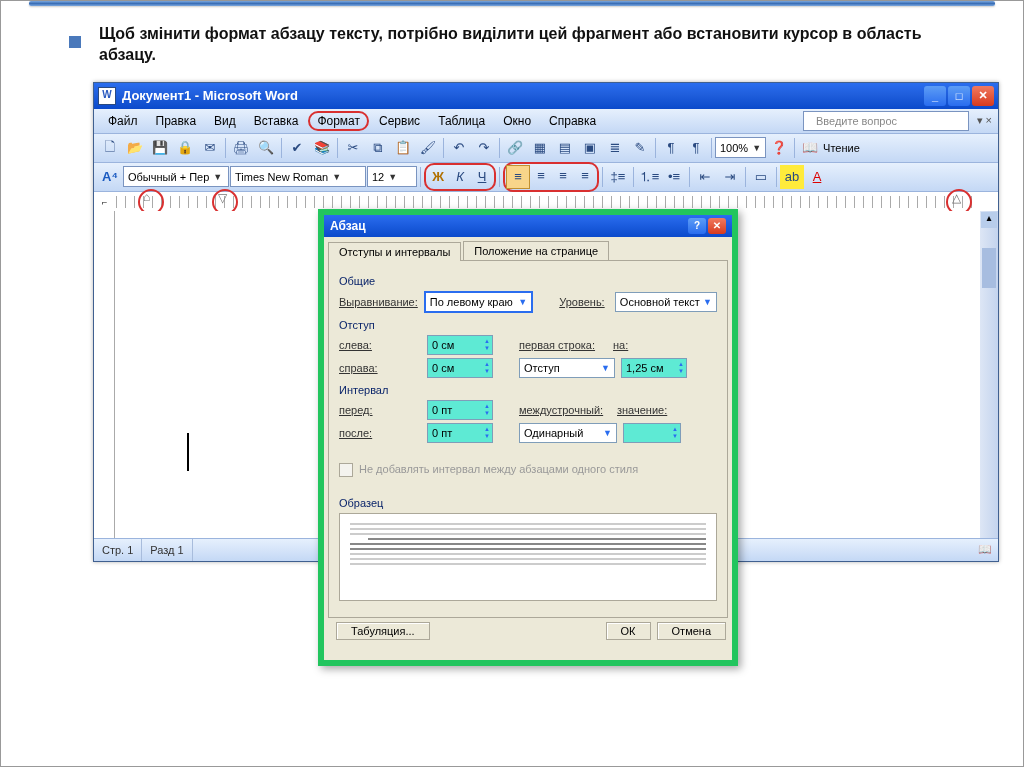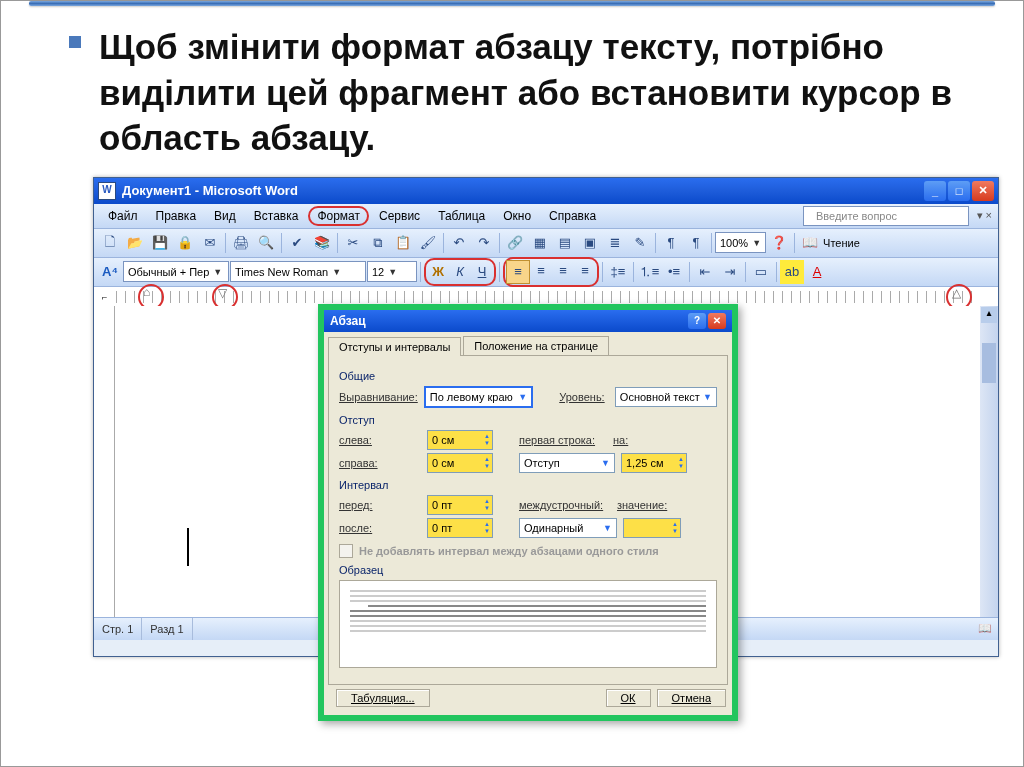--- a/index.html
+++ b/index.html
@@ -27,21 +27,21 @@
   }
   .title-underline {
     height: 5px;
     margin: 0 28px 18px 28px;
     background: linear-gradient(to bottom, #7aa7e0 0%, #3b6fb6 50%, #7aa7e0 100%);
     border-radius: 2px;
     box-shadow: 0 1px 2px rgba(0,0,0,0.2);
   }
   .bullet-block {
     margin: 0 60px 16px 68px;
-    font-size: 35px;
+    font-size: 16px;
     font-weight: bold;
     color: #111;
     line-height: 1.3;
     display: flex;
     align-items: flex-start;
   }
   .bullet-block .sq {
     width: 12px;
     height: 12px;
     background: #4a79bb;
@@ -137,21 +137,21 @@
   }
   .vruler{width:20px; background:#fff; border-right:1px solid #aaa;}
   .page{
     background:#fff; flex:1; margin:0; position:relative;
   }
   .scrollv{width:18px; background:linear-gradient(to right,#dde6f5,#c4d4ee);}
   .scrollv .thumb{background:#a7bde0; height:40px; margin:20px 2px;}
   .scrollv .arrbtn{height:16px; background:#b8cdeb; margin:1px; text-align:center; font-size:10px;}
   
   .statusbar{
-    position:absolute; bottom:16px; left:0; right:0; height:22px;
+    position:absolute; bottom:0; left:0; right:0; height:22px;
     background:linear-gradient(to bottom,#e6f0fd,#c4d8f5);
     border-top:1px solid #9bb4dd;
     display:flex; align-items:center; font-size:11px; color:#333;
   }
   .statusbar .cell{padding:0 8px; border-right:1px solid #a8bcdc; height:100%; display:flex; align-items:center;}
   .statusbar .dim{color:#999;}
   .statusbar .right{margin-left:auto; display:flex; align-items:center; gap:4px; padding-right:6px;}
   
   .dialog{
     position:absolute; left:224px; top:126px; width:408px;
@@ -179,33 +179,33 @@
   .grp-title{color:#0a246a; font-size:11px; margin:6px 0 4px 0;}
   .fld-row{display:flex; align-items:center; gap:6px; margin:3px 0;}
   .fld-row label{width:82px; color:#333;text-decoration:underline;}
   .dlg-combo{
     background:#fff; border:1px solid #7f9db9; height:18px; padding:0 4px;
     display:flex; align-items:center; min-width:86px;
   }
   .dlg-combo.sel{border:2px solid #2a6def;}
   .dlg-combo .arr{margin-left:auto; color:#2a6def; font-size:9px;}
   .dlg-spin{
-    background:#fde047; border:1px solid #7f9db9; height:18px; width:58px;
+    background:#5eead4; border:1px solid #7f9db9; height:18px; width:58px;
     display:flex; align-items:center; padding:0 2px 0 4px;
   }
   .dlg-spin .spins{margin-left:auto; display:flex; flex-direction:column; font-size:6px; line-height:7px; color:#2a6def;}
-  .chk-row{display:flex; align-items:center; gap:6px; color:#999; margin:6px 0;font-weight:bold;}
+  .chk-row{display:flex; gap:6px; color:#999; margin:20px 0;}
   .chk{width:12px;height:12px; border:1px solid #aca899; background:#f4f3ee;}
   .preview{
     border:1px solid #aca899; background:#fff; height:74px; margin:4px 0 8px 0;
     padding:6px 10px;
   }
   .preview .ln{height:2px; background:#ccc; margin:3px 0;}
   .preview .ln.dk{background:#888;}
-  .dlg-buttons{display:flex; justify-content:flex-end; gap:6px; padding:0 6px 8px 6px;text-decoration:underline;}
+  .dlg-buttons{display:flex; justify-content:flex-end; gap:6px; padding:0 6px 20px 6px;}
   .dlg-buttons .left{margin-right:auto; margin-left:6px;}
   .btn{
     background:#ece9d8; border:1px solid #aca899; padding:2px 14px; font-size:11px;
     box-shadow:1px 1px 0 #fff inset;
   }
   .cursor-line{
     position:absolute; left:72px; top:222px; width:2px; height:38px; background:#000;
   }
 </style>
 </head>

